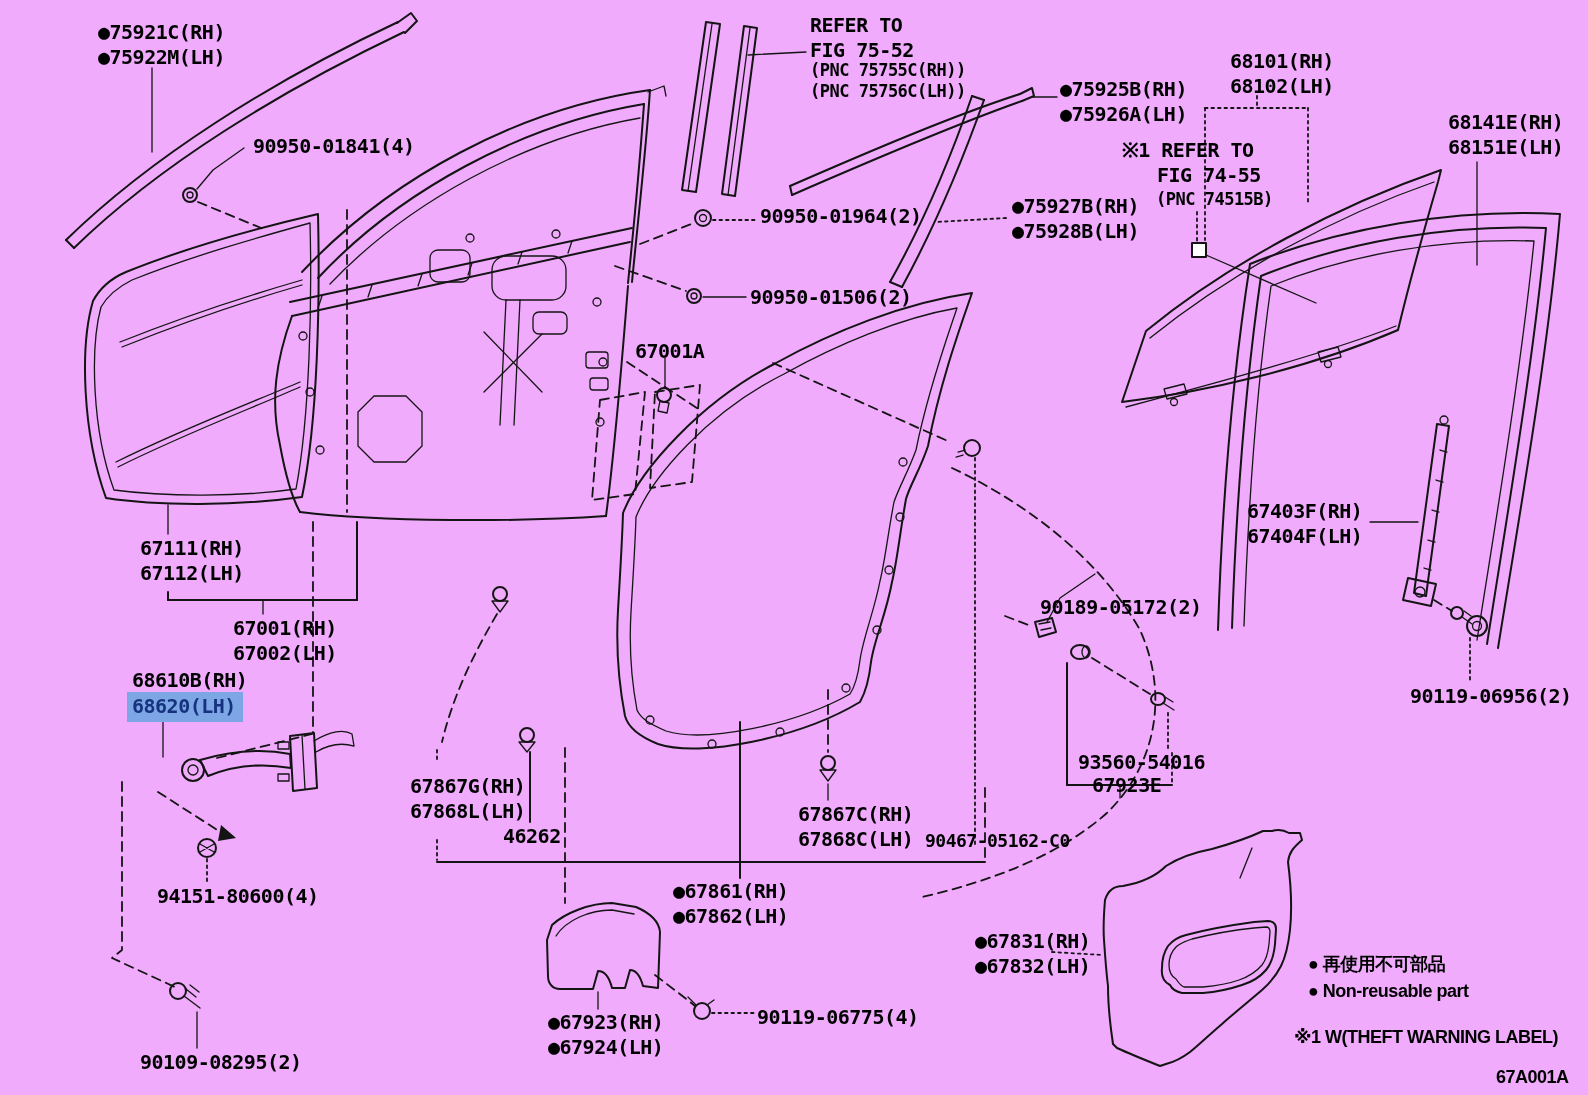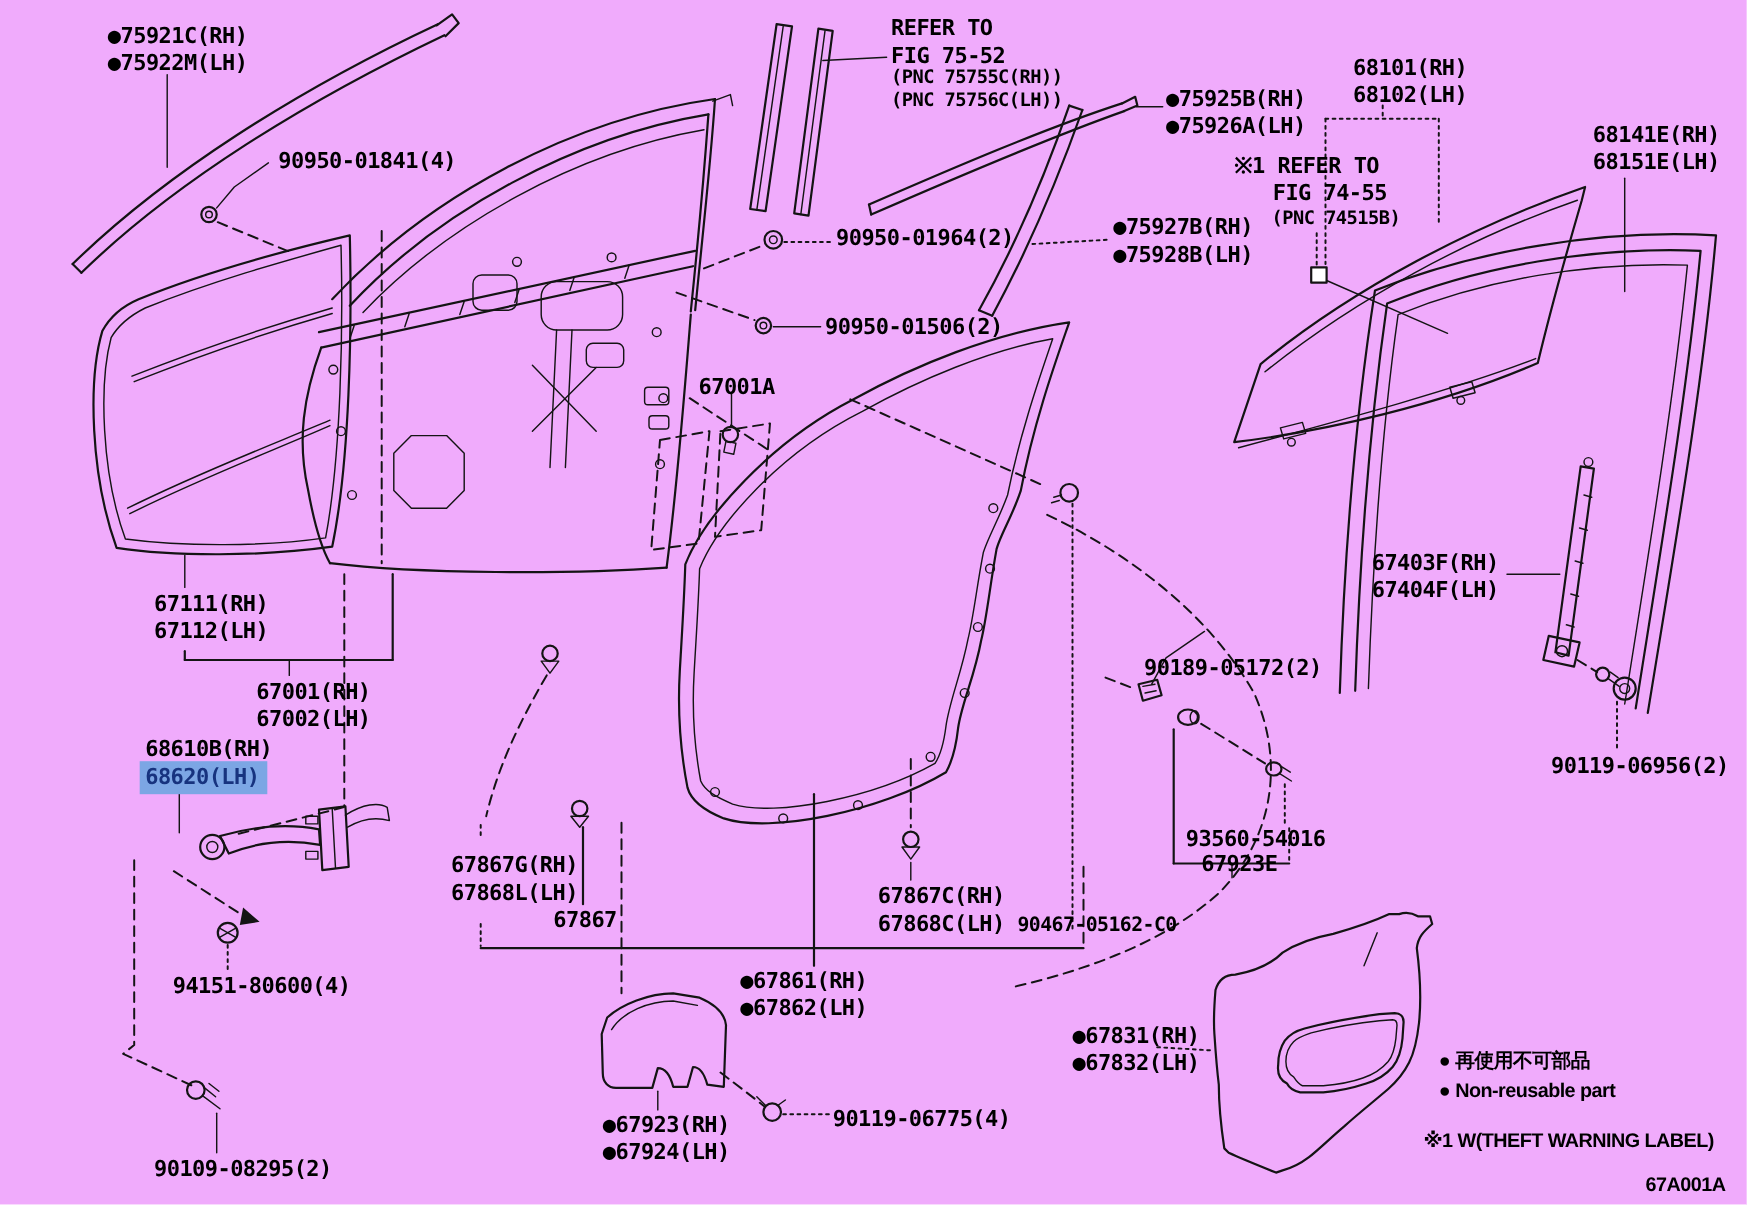--- a/index.html
+++ b/index.html
@@ -309,21 +309,21 @@
       <div class="label" style="left: 140px; top: 536px;"><div><span>67111(RH)</span></div><div><span>67112(LH)</span></div></div>
       <div class="label" style="left: 233px; top: 616px; text-align: right;"><div><span>67001(RH)</span></div><div><span>67002(LH)</span></div></div>
       <div class="label" style="left: 132px; top: 668px;"><div><span>68610B(RH)</span></div></div>
       <div class="label" style="left: 132px; top: 694px;"><div><span class="hl">68620(LH)</span></div></div>
       <div class="label" style="left: 1247px; top: 499px;"><div><span>67403F(RH)</span></div><div><span>67404F(LH)</span></div></div>
       <div class="label" style="left: 1040px; top: 551px; margin-top: 44px;"><div><span>90189-05172(2)</span></div></div>
       <div class="label" style="left: 1410px; top: 684px;"><div><span>90119-06956(2)</span></div></div>
       <div class="label" style="left: 1050px; top: 750px; margin-left: 28px;"><div><span>93560-54016</span></div></div>
       <div class="label" style="left: 1092px; top: 773px;"><div><span>67923E</span></div></div>
       <div class="label" style="left: 410px; top: 774px;"><div><span>67867G(RH)</span></div><div><span>67868L(LH)</span></div></div>
-      <div class="label" style="left: 503px; top: 824px;"><div><span>67867</span></div></div>
+      <div class="label" style="left: 503px; top: 824px;"><div><span>46262</span></div></div>
       <div class="label" style="left: 798px; top: 802px;"><div><span>67867C(RH)</span></div><div><span>67868C(LH)</span></div></div>
       <div class="label" style="left: 925px; top: 830px;"><div class="md"><span>90467-05162-C0</span></div></div>
       <div class="label" style="left: 157px; top: 884px;"><div><span>94151-80600(4)</span></div></div>
       <div class="label" style="left: 673px; top: 879px;"><div><span>●67861(RH)</span></div><div><span>●67862(LH)</span></div></div>
       <div class="label" style="left: 927px; top: 929px; margin-left: 48px;"><div><span>●67831(RH)</span></div><div><span>●67832(LH)</span></div></div>
       <div class="label note" style="left: 1308px; top: 951px;"><div><span>● 再使用不可部品</span></div></div>
       <div class="label note" style="left: 1308px; top: 978px;"><div><span>● Non-reusable part</span></div></div>
       <div class="label note" style="left: 1294px; top: 1024px;"><div><span>※1 W(THEFT WARNING LABEL)</span></div></div>
       <div class="label" style="left: 140px; top: 1050px;"><div><span>90109-08295(2)</span></div></div>
       <div class="label" style="left: 548px; top: 1010px;"><div><span>●67923(RH)</span></div><div><span>●67924(LH)</span></div></div>

